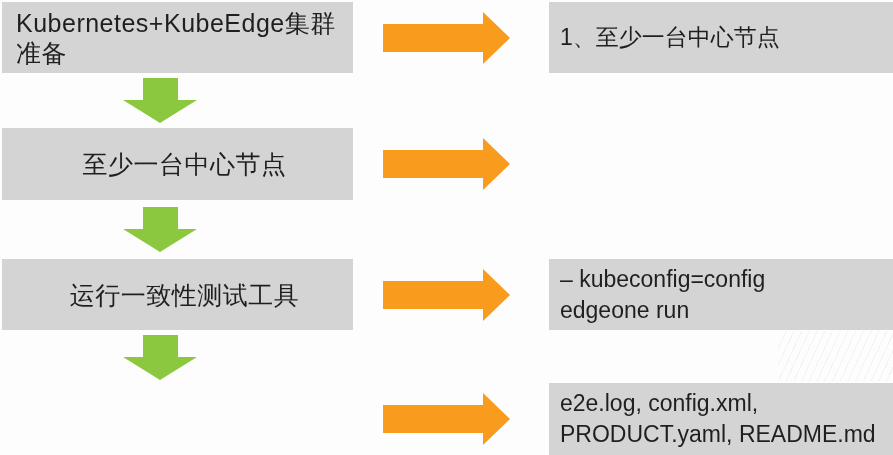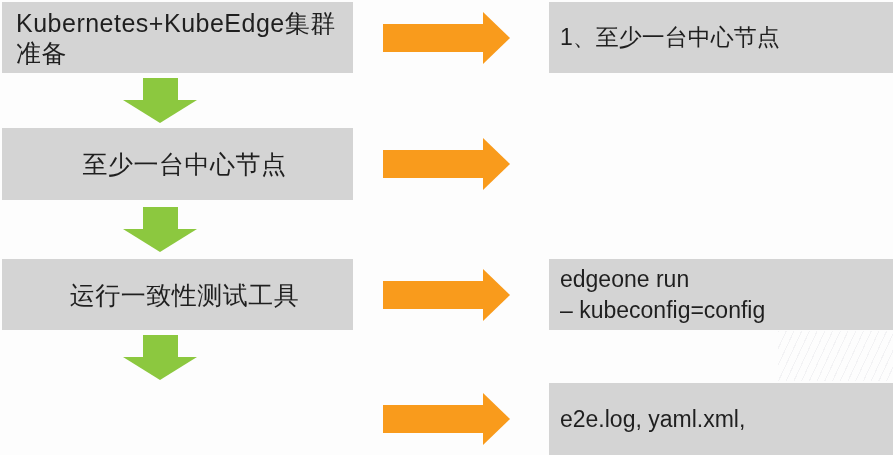--- a/index.html
+++ b/index.html
@@ -85,32 +85,33 @@
   </div>
 
   <div class="box left r3">
     <div class="step-label">运行一致性测试工具</div>
   </div>
   <div class="h-arrow ha3">
     <div class="stem"></div>
     <div class="head"></div>
   </div>
   <div class="box right r3">
+    <div class="detail-line">– kubeconfig=config</div>
     <div class="detail-line">edgeone run</div>
-    <div class="detail-line">– kubeconfig=config</div>
   </div>
 
   <div class="v-arrow va3">
     <div class="stem"></div>
     <div class="head"></div>
   </div>
 
   <div class="h-arrow ha4">
     <div class="stem"></div>
     <div class="head"></div>
   </div>
   <div class="box right r4">
-    <div class="detail-line">e2e.log, yaml.xml,</div>
+    <div class="detail-line">e2e.log, config.xml,</div>
+    <div class="detail-line">PRODUCT.yaml, README.md</div>
   </div>
 
   <div class="watermark"></div>
 
 </div>
 
 </body></html>

